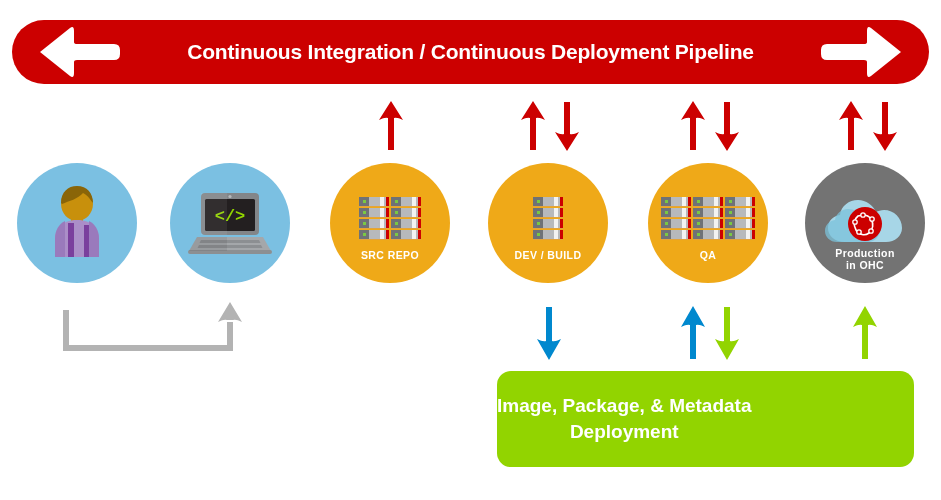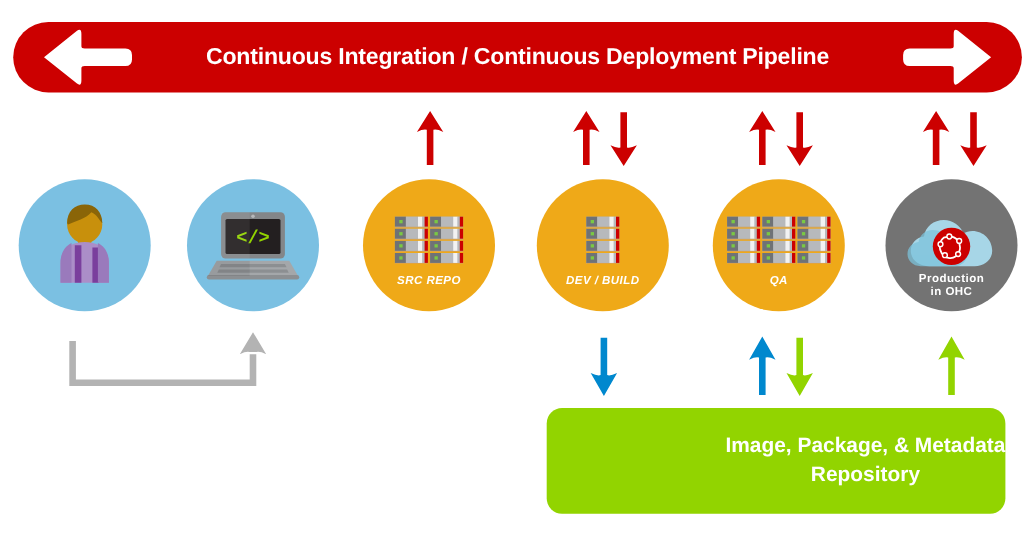--- a/index.html
+++ b/index.html
@@ -48,21 +48,21 @@
   .node-label{
     position:absolute;
     left:0;right:0;
     color:#ffffff;
     font-size:10.5px;
     font-weight:bold;
     text-align:center;
     letter-spacing:0.4px;
     line-height:12px;
   }
-  .node-label.one{bottom:22px;font-style:italic;}
+  .node-label.one{bottom:22px;}
   .node-label.two{bottom:14px;}
 
   
   .rack-group{display:flex;gap:2px;align-items:flex-start;position:absolute;top:34px;left:50%;transform:translateX(-50%);}
   .rack-col{display:flex;flex-direction:column;gap:1px;}
   .rack-unit{
     width:30px;height:10px;
     background:#aeb0b3;
     display:flex;align-items:center;
     border-bottom:1px solid #e2a33c;
@@ -87,21 +87,21 @@
   
   .cloudwrap{position:relative;width:84px;height:56px;margin-bottom:4px;}
 
   
   .repo-box{
     position:absolute;
     left:497px; top:371px;
     width:417px; height:96px;
     background:#92d400;
     border-radius:14px;
-    display:flex;align-items:center;justify-content:flex-end;
+    display:flex;align-items:center;justify-content:flex-start;
   }
   .repo-text{
     color:#ffffff;font-size:19px;font-weight:bold;
     text-align:center;line-height:26px;
   }
 
   
   .arrow{position:absolute;}
 
   
@@ -462,17 +462,17 @@
     <path d="M13 55 L25 34 Q19 37 16 36 L16 2 L10 2 L10 36 Q7 37 1 34 Z" fill="#92d400"></path>
   </svg>
 
   <svg class="arrow" style="left:852px;top:305px" width="26" height="56" viewBox="0 0 26 56">
     <path d="M13 1 L25 22 Q19 19 16 20 L16 54 L10 54 L10 20 Q7 19 1 22 Z" fill="#92d400"></path>
   </svg>
 
   <div class="repo-box">
     <div class="repo-text">
       <span>Image, Package, &amp; Metadata</span><br>
-      <span>Repository</span>
+      <span>Deployment</span>
     </div>
   </div>
 
 </div>
 
 </body></html>

